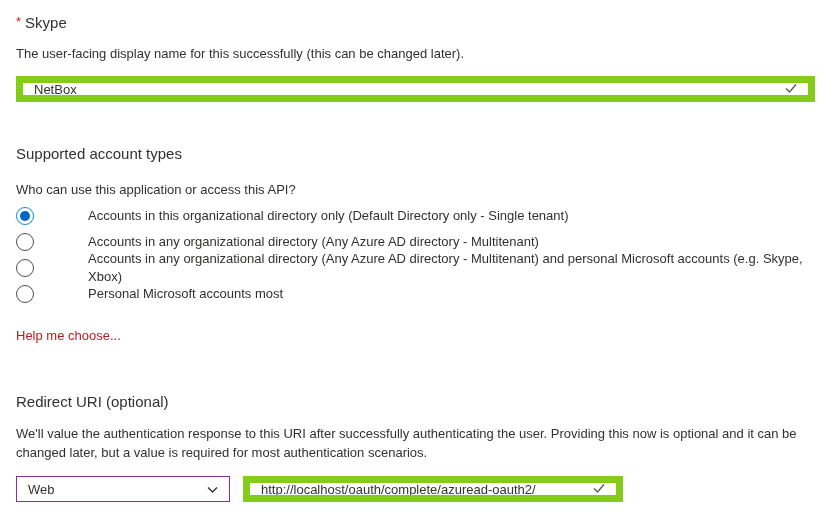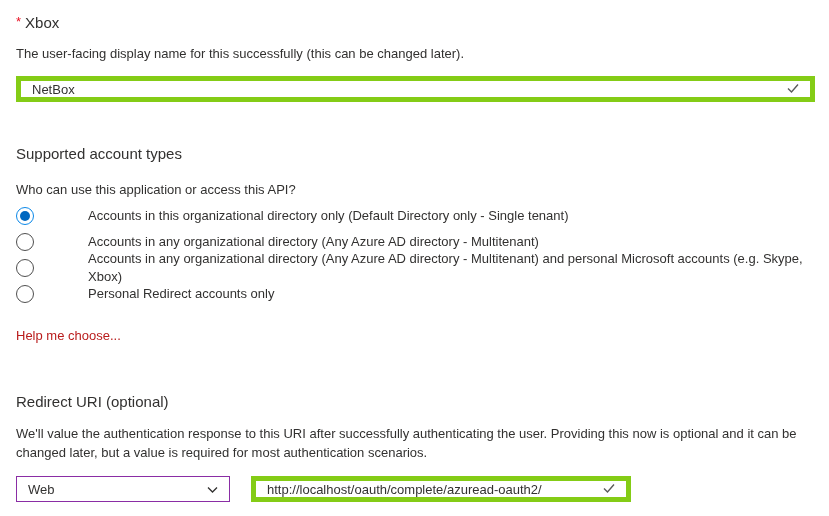--- a/index.html
+++ b/index.html
@@ -23,23 +23,23 @@
   .hint-text {
     font-size: 13px;
     line-height: 18px;
     color: #323130;
     margin-top: 12px;
     max-width: 803px;
   }
 
   .field-box {
     display: flex;
-    align-items: flex-start;
+    align-items: flex-end;
     height: 26px;
-    border: 5px solid #84cc16;
+    border: 7px solid #84cc16;
     background: #ffffff;
   }
   .field-box input {
     flex: 1 1 auto;
     min-width: 0;
     border: none;
     outline: none;
     background: transparent;
     font-family: "Liberation Sans", sans-serif;
     font-size: 13px;
@@ -81,21 +81,21 @@
     font-size: 13px;
     line-height: 18px;
     color: #b91c1c;
     text-decoration: none;
     cursor: pointer;
   }
 
   .redirect-heading { margin-top: 47px; }
   .redirect-desc { line-height: 19px; }
 
-  .uri-row { display: flex; margin-top: 14px; align-items: center; gap: 8px; }
+  .uri-row { display: flex; margin-top: 14px; align-items: center; }
   .platform-select {
     width: 214px;
     height: 26px;
     border: 1px solid #8a2da5;
     background: #ffffff;
     display: flex;
     align-items: center;
     justify-content: space-between;
     padding: 0 10px 0 11px;
     font-size: 13px;
@@ -106,21 +106,21 @@
 
   .icon-svg { display: block; }
 </style>
 </head>
 <body>
 
 <div class="page">
 
   
   <div class="section-heading">
-    <span class="required-marker">*</span><span>Xbox</span>
+    <span class="required-marker">*</span><span>Skype</span>
   </div>
 
   <div class="hint-text">The user-facing display name for this successfully (this can be changed later).</div>
 
   <div class="field-box name-field">
     <input type="text" value="NetBox" style="">
     <span class="valid-check">
       <svg class="icon-svg" width="14" height="14" viewBox="0 0 14 14">
         <polyline points="2,7.5 5.5,11 12,3.5" fill="none" stroke="#5a5a5a" stroke-width="1.4"></polyline>
       </svg>
@@ -148,21 +148,21 @@
     <div class="radio-row">
       <span class="radio-outer">
           <span class="radio-inner"></span>
         </span>
       <span class="radio-label">Accounts in any organizational directory (Any Azure AD directory - Multitenant) and personal Microsoft accounts (e.g. Skype, Xbox)</span>
     </div>
     <div class="radio-row">
       <span class="radio-outer">
           <span class="radio-inner"></span>
         </span>
-      <span class="radio-label">Personal Redirect accounts only</span>
+      <span class="radio-label">Personal Microsoft accounts most</span>
     </div>
   </div>
 
   <a class="help-link">Help me choose...</a>
 
   
   <div class="section-heading redirect-heading">Redirect URI (optional)</div>
 
   <div class="hint-text redirect-desc">We'll value the authentication response to this URI after successfully authenticating the user. Providing this now is optional and it can be changed later, but a value is required for most authentication scenarios.</div>
 

